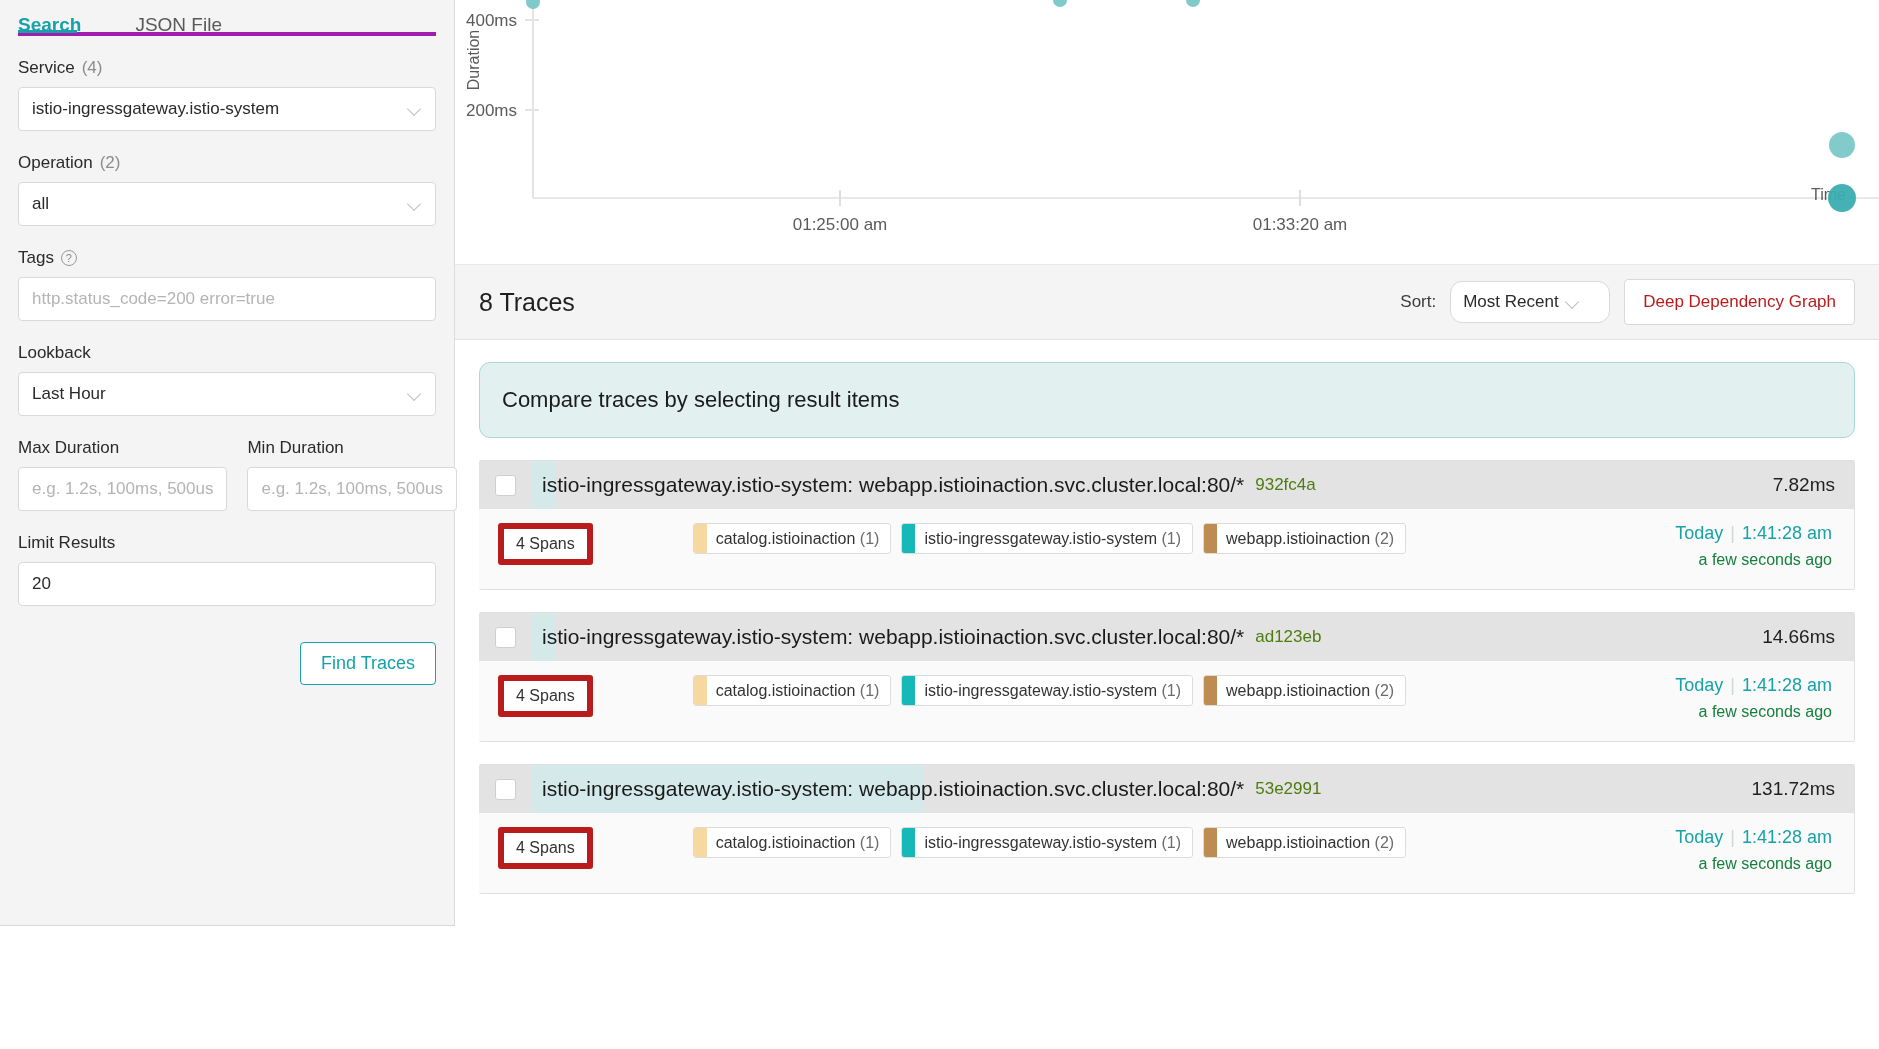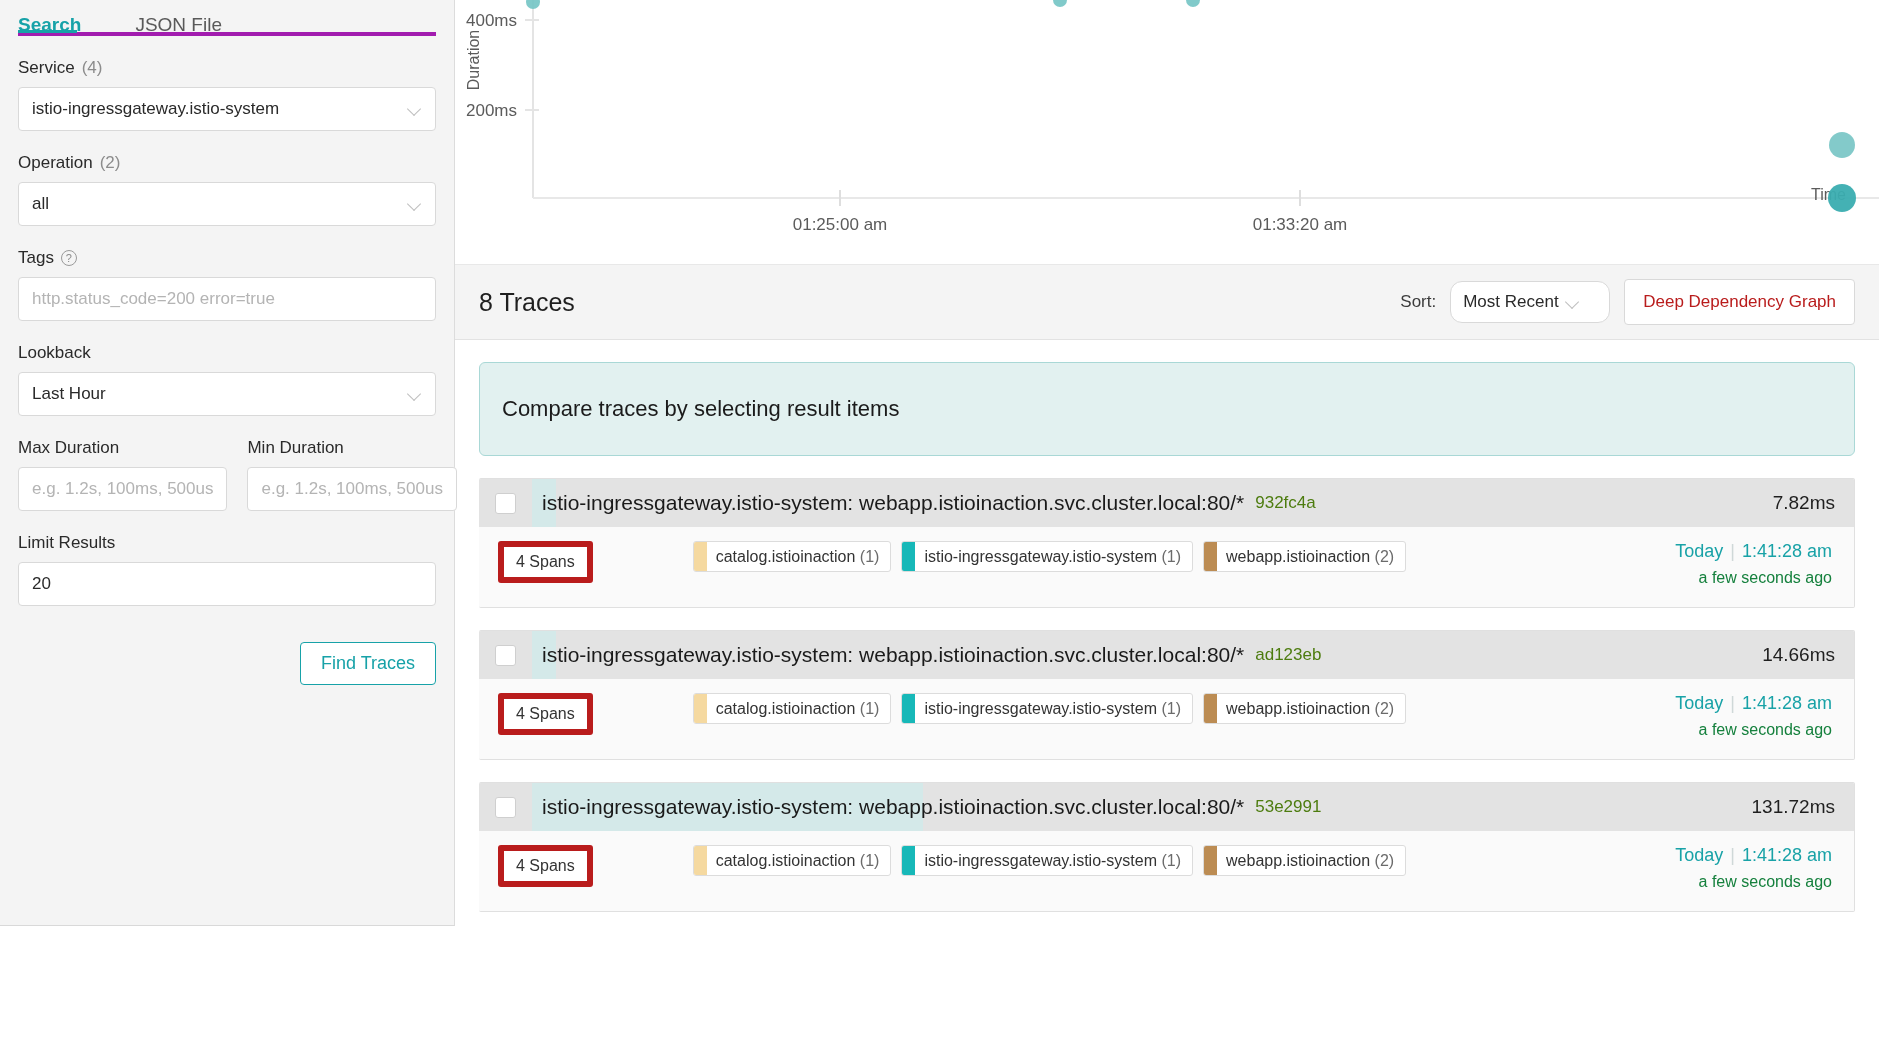--- a/index.html
+++ b/index.html
@@ -163,22 +163,22 @@
     color: #b91c1c;
     cursor: pointer;
   }
 
   
   .results-body { flex: 1; padding: 22px 0 0 0; overflow: hidden; background: #fff; }
   .compare-banner {
     margin: 0 24px;
     background: #e2f1f0;
     border: 1px solid #a9d8d6;
-    border-radius: 6px;
-    height: 94px;
+    border-radius: 11px;
+    height: 76px;
     display: flex;
     align-items: center;
     padding: 0 22px;
     font-size: 22px;
     color: #1b1b1b;
   }
 
   .trace-card {
     margin: 22px 24px 0 24px;
     border: 1px solid #e0e0e0;

